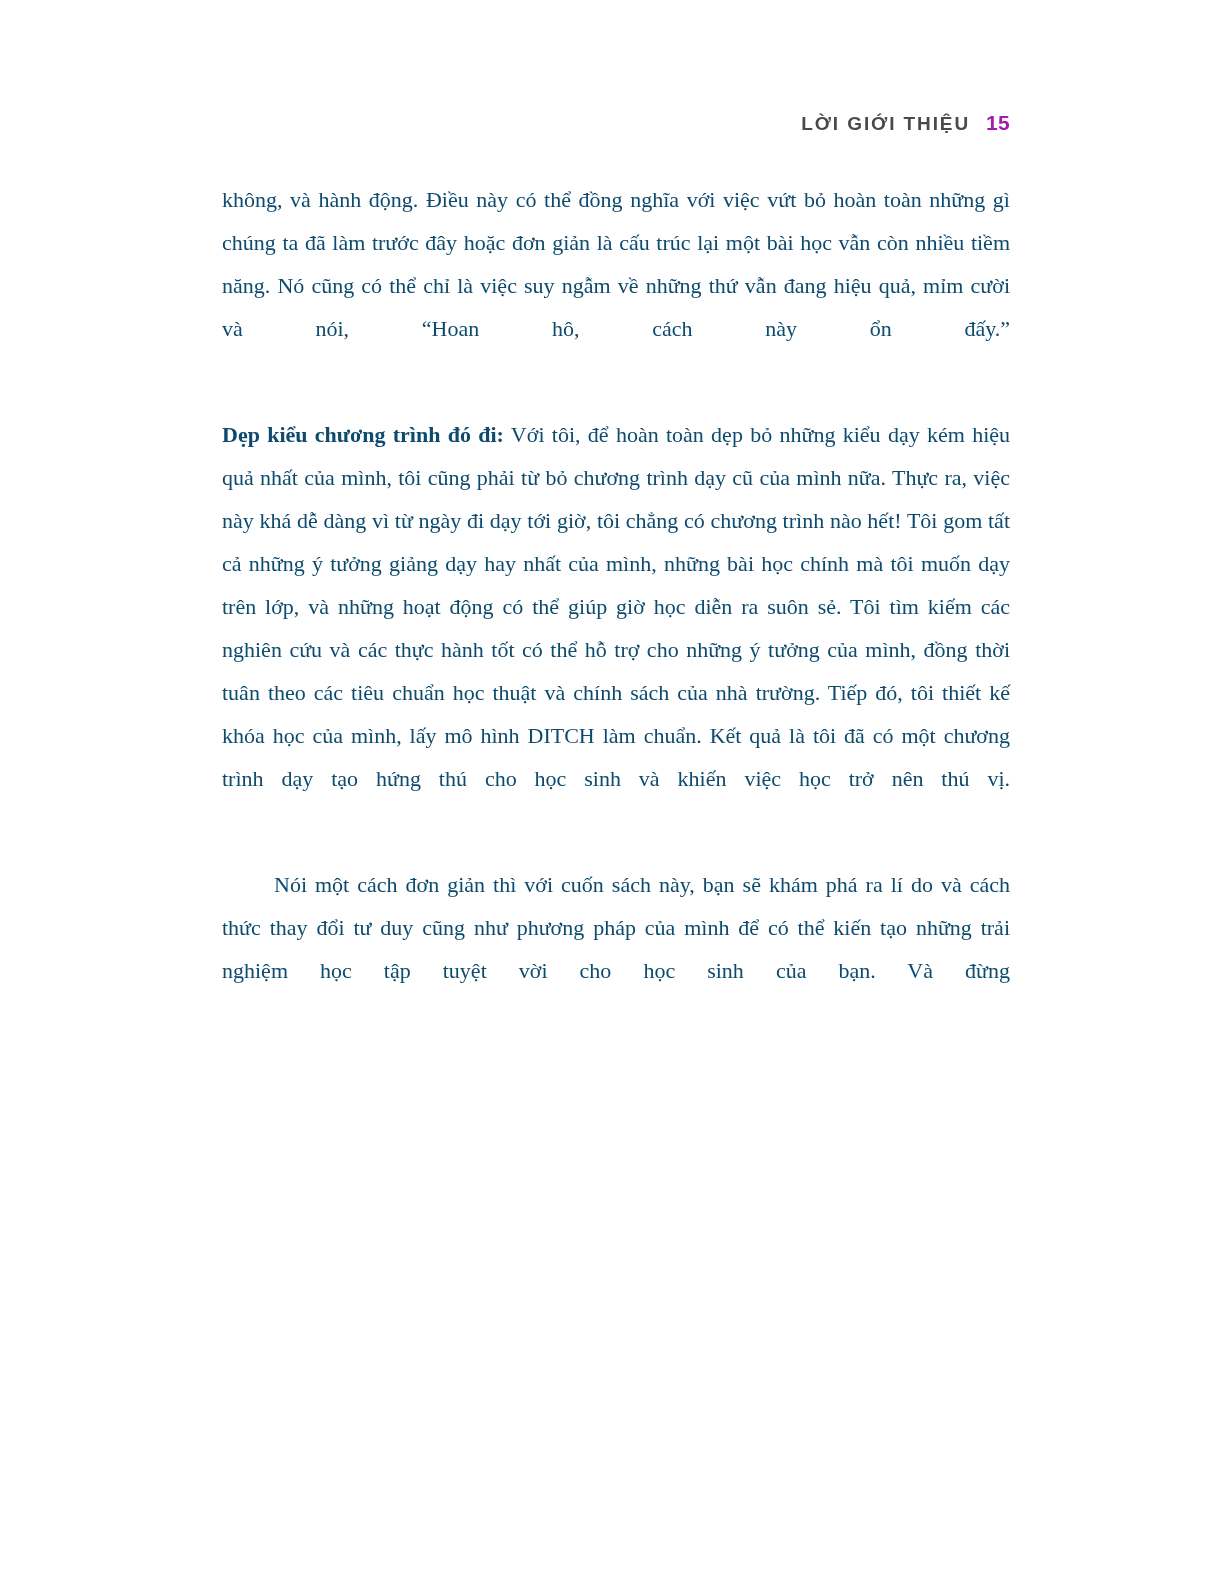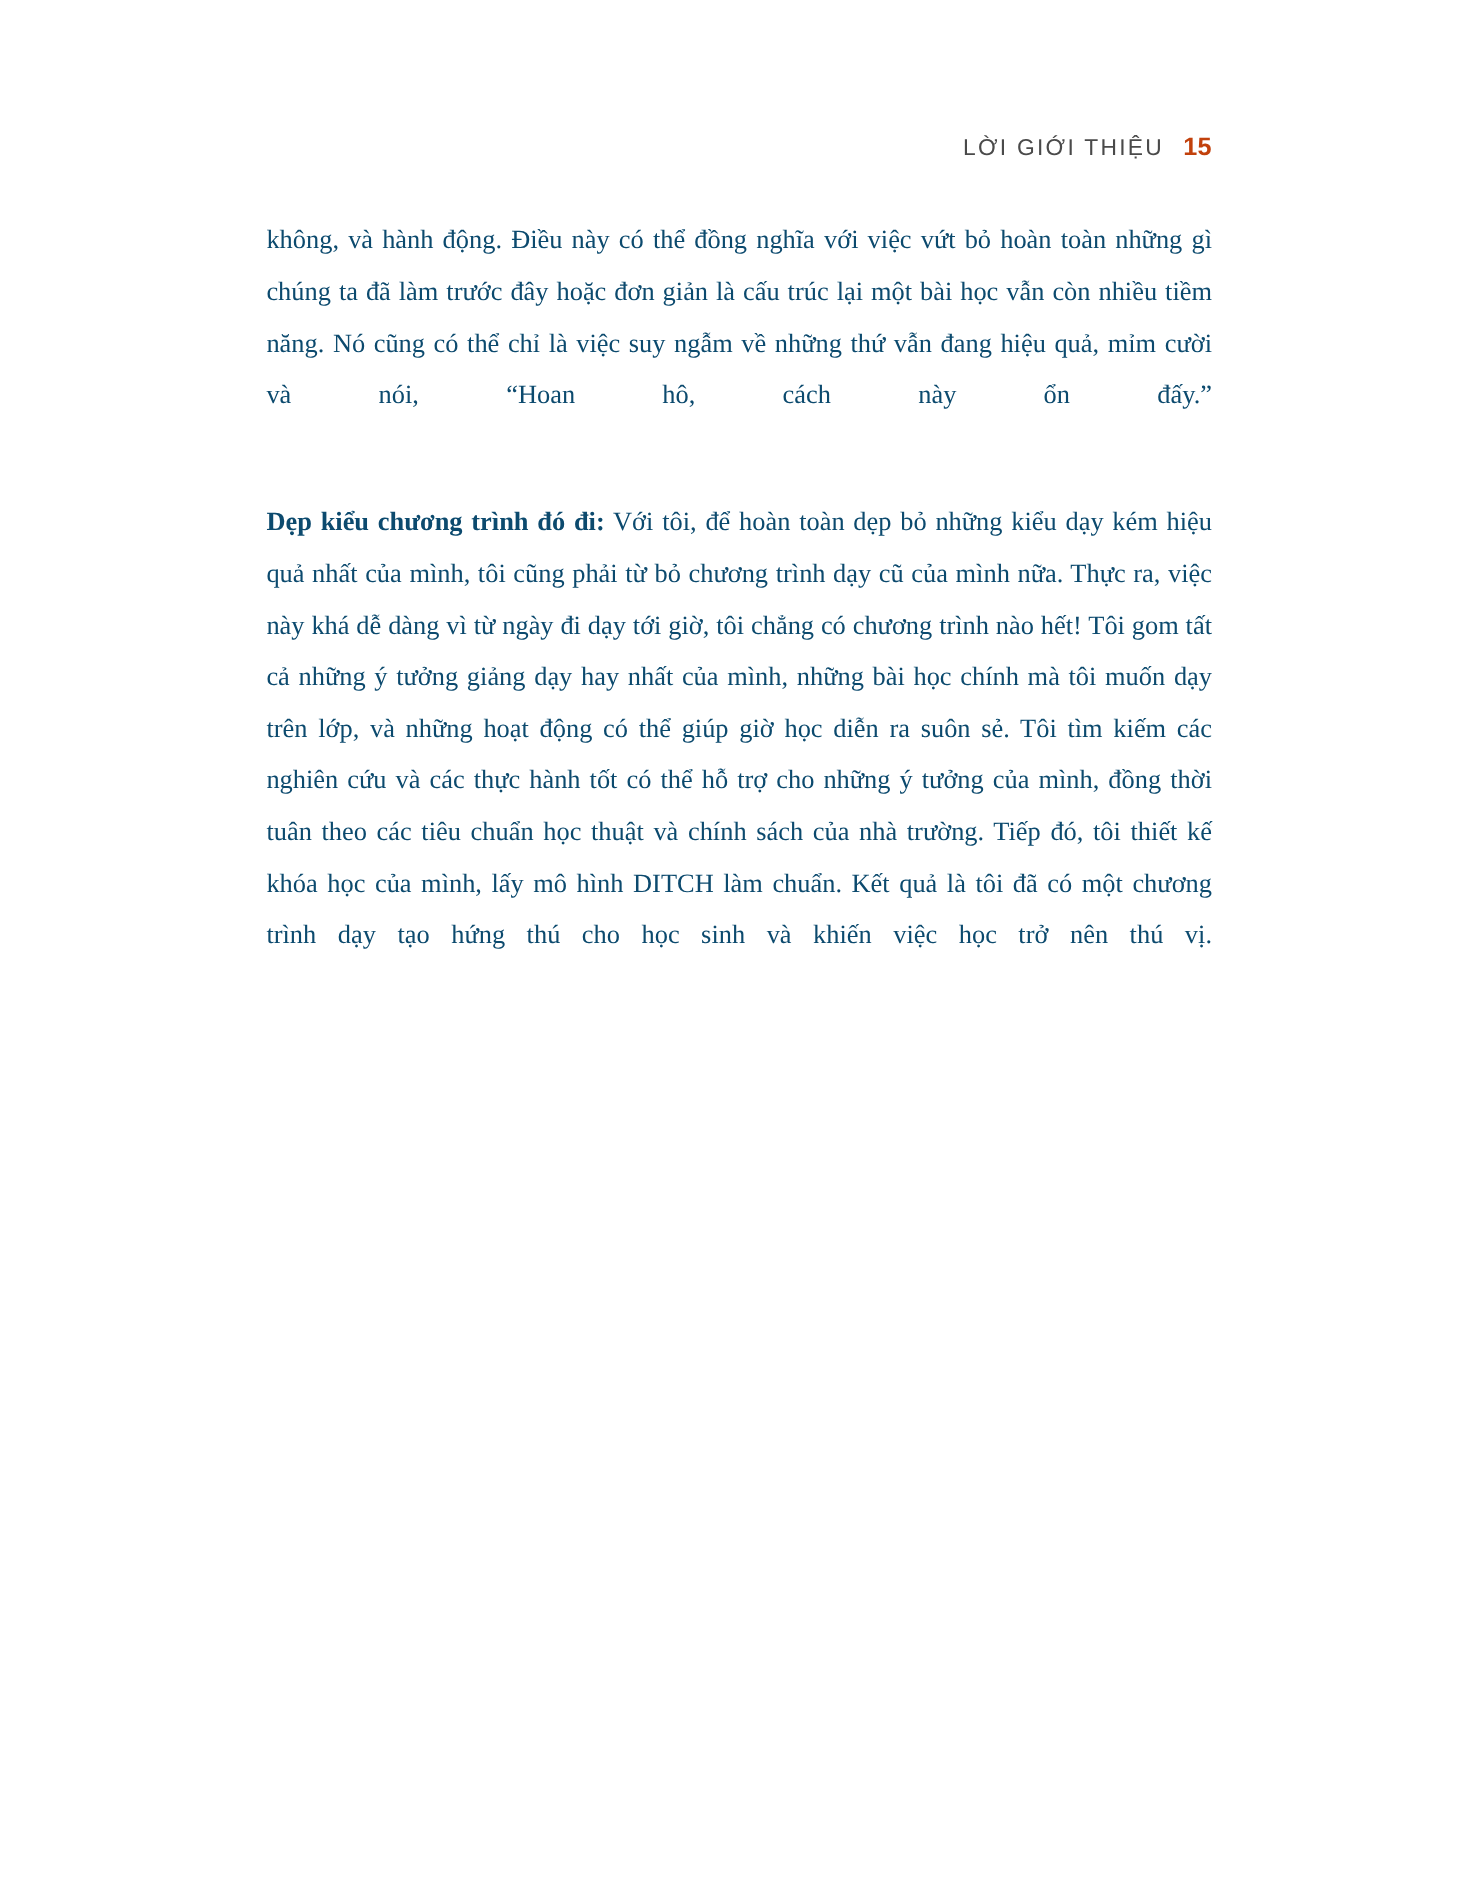--- a/index.html
+++ b/index.html
@@ -30,28 +30,28 @@
     width: 788px;
     display: flex;
     justify-content: flex-end;
     align-items: baseline;
     font-family: "Liberation Sans", sans-serif;
   }
   .running-head-title {
     font-size: 19px;
     letter-spacing: 1.9px;
     color: #4a4a4a;
-    font-weight: 400;
+    font-weight: 700;
     text-transform: uppercase;
     line-height: 1;
   }
   .running-head-folio {
     font-size: 21px;
     font-weight: 700;
-    color: #c2410c;
+    color: #a21caf;
     margin-left: 16px;
     letter-spacing: 0.3px;
     line-height: 1;
   }
 
   
   .textblock {
     position: absolute;
     top: 178px;
     left: 222px;
@@ -97,16 +97,19 @@
   <div class="textblock">
 
     <p class="body-par">
       <span>không, và hành động. Điều này có thể đồng nghĩa với việc vứt bỏ hoàn toàn những gì chúng ta đã làm trước đây hoặc đơn giản là cấu trúc lại một bài học vẫn còn nhiều tiềm năng. Nó cũng có thể chỉ là việc suy ngẫm về những thứ vẫn đang hiệu quả, mỉm cười và nói, “Hoan hô, cách này ổn đấy.”</span>
     </p>
 
     <p class="body-par space-before">
       <span class="run-in">Dẹp kiểu chương trình đó đi:</span><span> Với tôi, để hoàn toàn dẹp bỏ những kiểu dạy kém hiệu quả nhất của mình, tôi cũng phải từ bỏ chương trình dạy cũ của mình nữa. Thực ra, việc này khá dễ dàng vì từ ngày đi dạy tới giờ, tôi chẳng có chương trình nào hết! Tôi gom tất cả những ý tưởng giảng dạy hay nhất của mình, những bài học chính mà tôi muốn dạy trên lớp, và những hoạt động có thể giúp giờ học diễn ra suôn sẻ. Tôi tìm kiếm các nghiên cứu và các thực hành tốt có thể hỗ trợ cho những ý tưởng của mình, đồng thời tuân theo các tiêu chuẩn học thuật và chính sách của nhà trường. Tiếp đó, tôi thiết kế khóa học của mình, lấy mô hình DITCH làm chuẩn. Kết quả là tôi đã có một chương trình dạy tạo hứng thú cho học sinh và khiến việc học trở nên thú vị.</span>
     </p>
 
+    <p class="body-par space-before indent">
+      <span>Nói một cách đơn giản thì với cuốn sách này, bạn sẽ khám phá ra lí do và cách thức thay đổi tư duy cũng như phương pháp của mình để có thể kiến tạo những trải nghiệm học tập tuyệt vời cho học sinh của bạn. Và đừng</span>
+    </p>
 
   </div>
 
 </div>
 
 </body></html>

